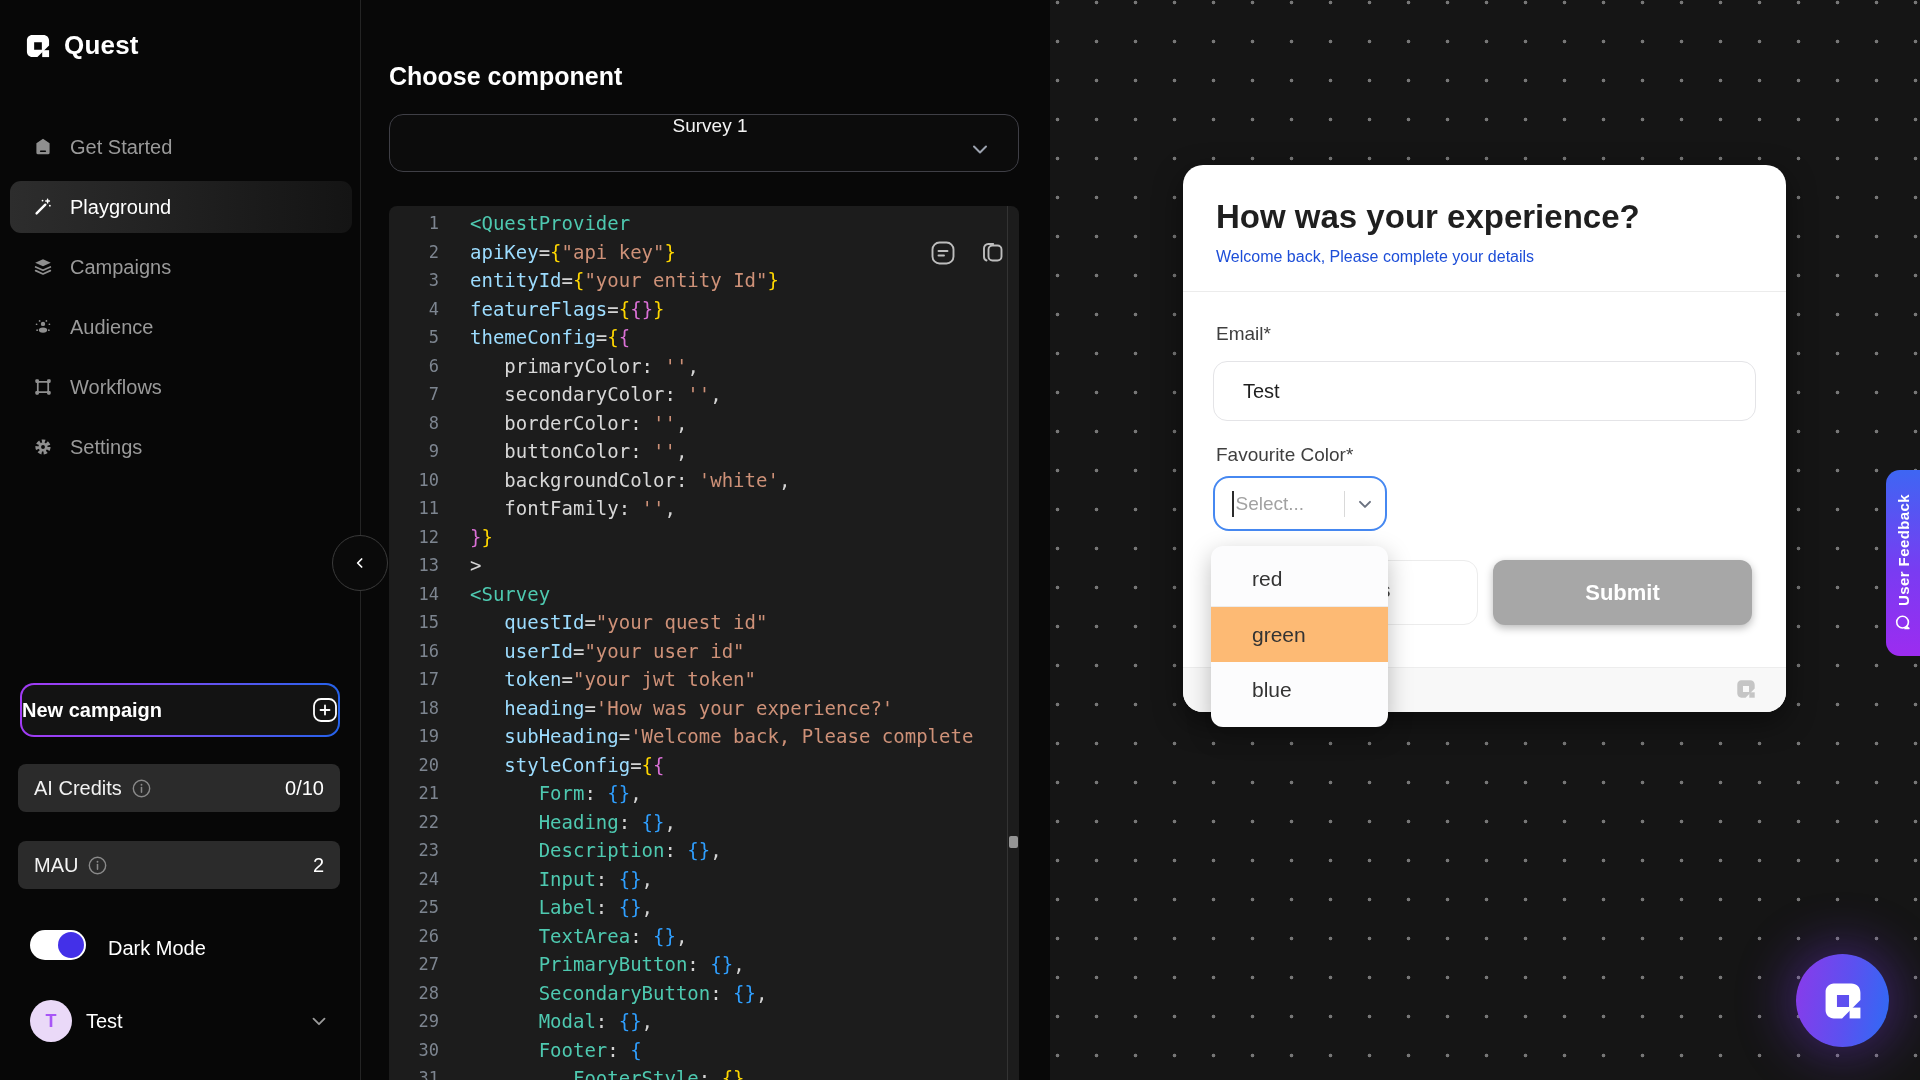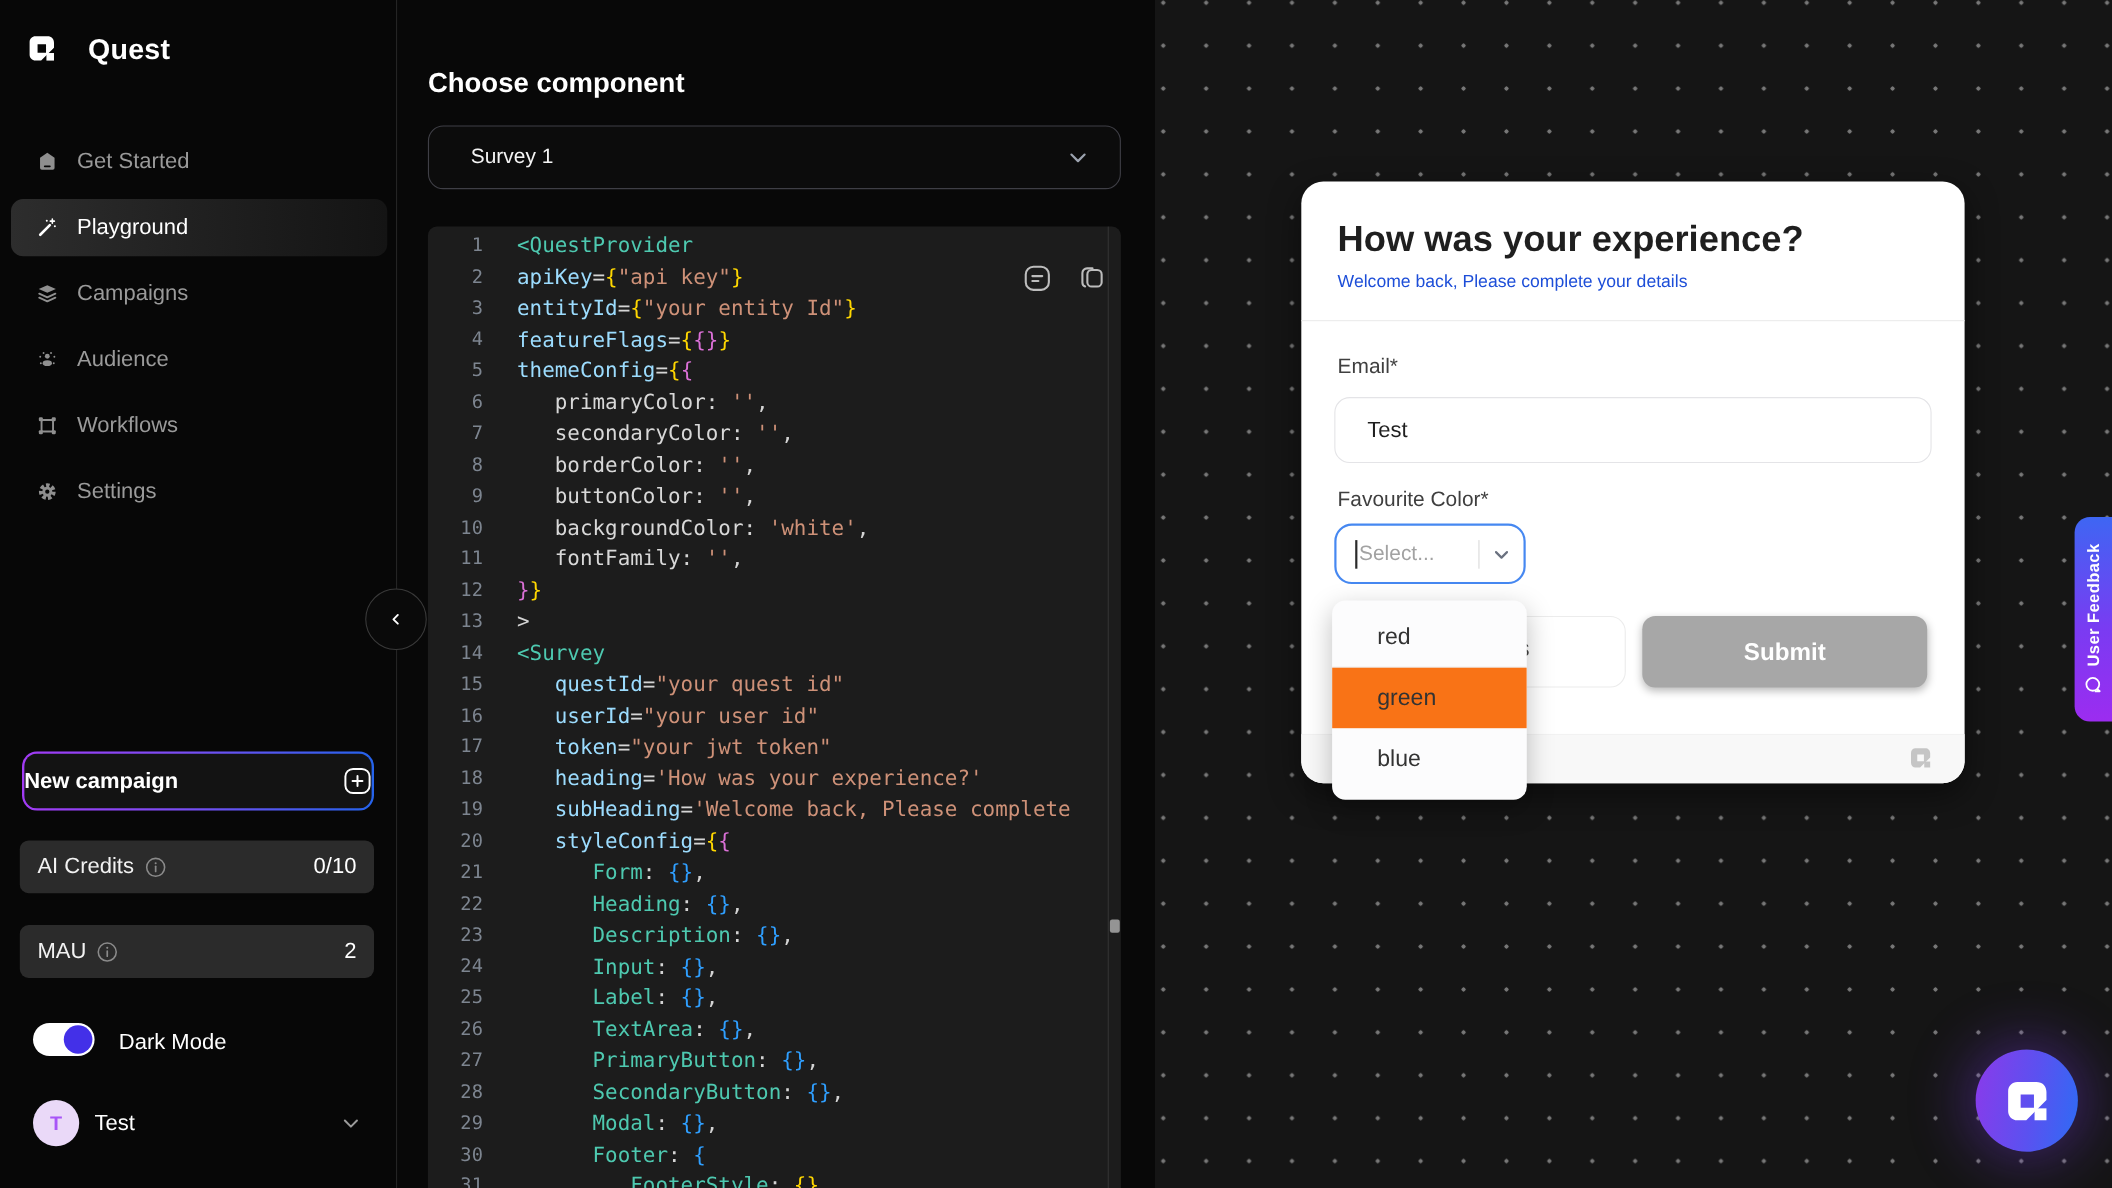--- a/index.html
+++ b/index.html
@@ -3,21 +3,21 @@
 <meta charset="utf-8">
 <style>
   * { margin:0; padding:0; box-sizing:border-box; }
   html,body { width:1920px; height:1080px; background:#080808; overflow:hidden;
               font-family:"Liberation Sans", sans-serif; }
   .stage { position:absolute; left:0; top:0; width:1920px; height:1080px; }
 
   
   .sidebar { position:absolute; left:0; top:0; width:360px; height:1080px; background:#070707; }
   .v-divider { position:absolute; left:360px; top:0; width:1px; height:1080px; background:#242424; }
-  .logo-row { position:absolute; left:24px; top:30px; display:flex; gap:28px; }
+  .logo-row { position:absolute; left:24px; top:30px; display:flex; align-items:center; gap:12px; }
   .logo-mark { width:28px; height:28px; color:#ffffff; }
   .logo-text { color:#ffffff; font-size:26px; font-weight:700; letter-spacing:.2px; }
 
   .nav { position:absolute; left:10px; top:121px; right:8px; }
   .nav-item { height:52px; margin-bottom:8px; display:flex; align-items:center; gap:16px;
               padding-left:22px; border-radius:11px; color:#8f8f8f; cursor:pointer; }
   .nav-item .nav-label { font-size:20px; color:#9a9a9a; }
   .nav-item.active { background:linear-gradient(90deg,#2d2d2d 0%,#1a1a1a 75%, #141414 100%); }
   .nav-item.active .nav-label { color:#ffffff; font-weight:400; }
   .nav-item.active { color:#ffffff; }
@@ -52,21 +52,21 @@
 
   .collapse-btn { position:absolute; left:332px; top:535px; width:56px; height:56px; border-radius:50%;
      background:#0a0a0a; border:1.5px solid #3a3a3a; display:flex; align-items:center; justify-content:center;
      z-index:15; cursor:pointer; }
   .collapse-btn svg { width:16px; height:16px; color:#ffffff; }
 
   
   .panel-title { position:absolute; left:389px; top:62px; color:#ffffff; font-size:25px; font-weight:600; }
   .component-select { position:absolute; left:389px; top:114px; width:630px; height:58px;
      background:#0c0c0c; border:1px solid #3f3f46; border-radius:14px; display:flex; align-items:center;
-     padding:0 26px 0 38px; cursor:pointer; }
+     padding:0 26px 0 38px; cursor:pointer;flex-direction:column; }
   .component-select-value { color:#f4f4f4; font-size:19px; }
   .component-chevron { margin-left:auto; width:24px; height:24px; color:#9ca3af; }
 
   
   .code-editor { position:absolute; left:389px; top:206px; width:630px; height:874px;
      background:#1c1c1c; border-radius:8px 8px 0 0; overflow:hidden;
      font-family:"DejaVu Sans Mono", monospace; font-size:19px; line-height:28.5px; }
   .code-lines { padding-top:3px; }
   .code-line { display:flex; white-space:pre; }
   .gutter-num { width:72px; padding-right:22px; text-align:right; color:#7d8590; font-size:17px; flex:none;
@@ -119,21 +119,21 @@
      box-shadow:0 3px 8px rgba(0,0,0,.28); font-family:"Liberation Sans", sans-serif; }
   .card-footer { position:absolute; left:0; top:502px; width:603px; height:45px; background:#f8f8f8;
      border-top:1px solid #ededed; border-radius:0 0 20px 20px; }
   .footer-mark { position:absolute; right:29px; top:10px; width:22px; height:22px; color:#c5c5c5; }
 
   .option-list { position:absolute; left:1211px; top:546px; width:177px; height:181px; background:#fcfcfd;
      border-radius:12px; box-shadow:0 8px 24px rgba(0,0,0,.25); z-index:30; overflow:hidden; padding-top:6px; }
   .option { height:55px; display:flex; align-items:center; padding-left:41px; color:#333333; font-size:21px;
             cursor:pointer; }
   .option.sep { border-bottom:1px solid #ececec; }
-  .option.highlight { background:#f97316; }
+  .option.highlight { background:#fdba74; }
 
   .feedback-tab { position:absolute; left:1886px; top:470px; width:34px; height:186px;
      background:linear-gradient(180deg,#3e66f3 0%,#7a3bf2 55%,#9c2cf0 100%);
      border-radius:14px 0 0 14px; z-index:40; cursor:pointer;
      display:flex; flex-direction:column; align-items:center; justify-content:center; gap:8px; }
   .feedback-text { writing-mode:vertical-rl; transform:rotate(180deg); color:#ffffff; font-size:15px;
      font-weight:600; letter-spacing:.4px; }
   .bubble-icon { width:18px; height:18px; color:#ffffff; }
 
   .fab { position:absolute; left:1796px; top:954px; width:93px; height:93px; border-radius:50%;

